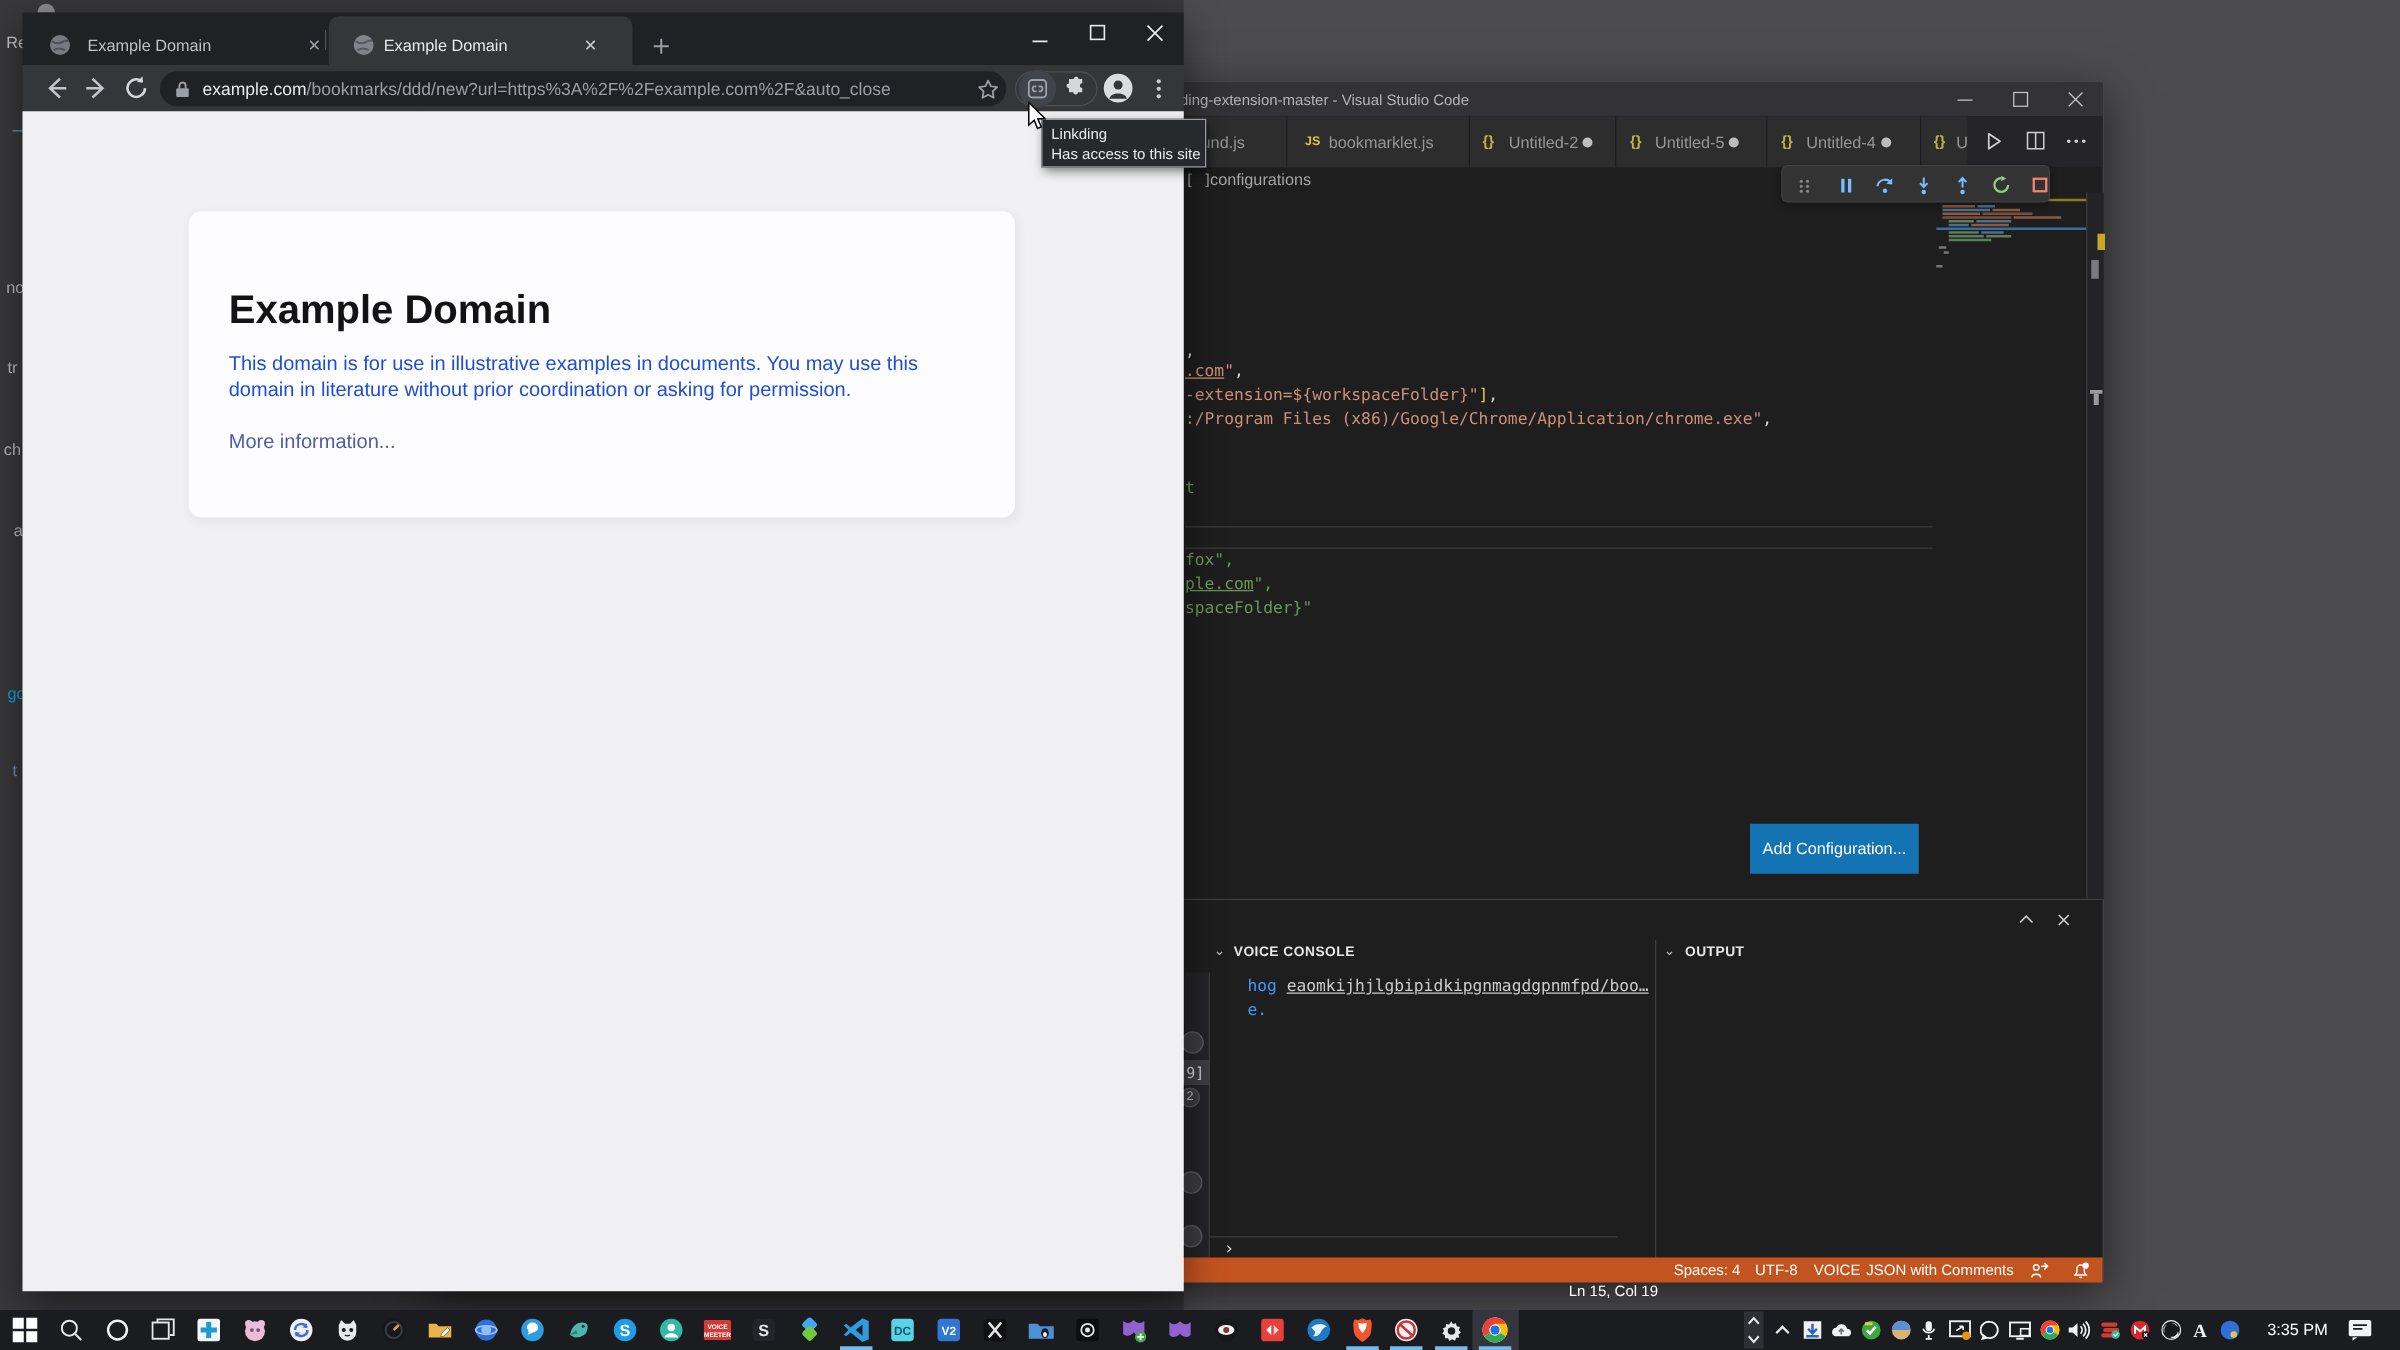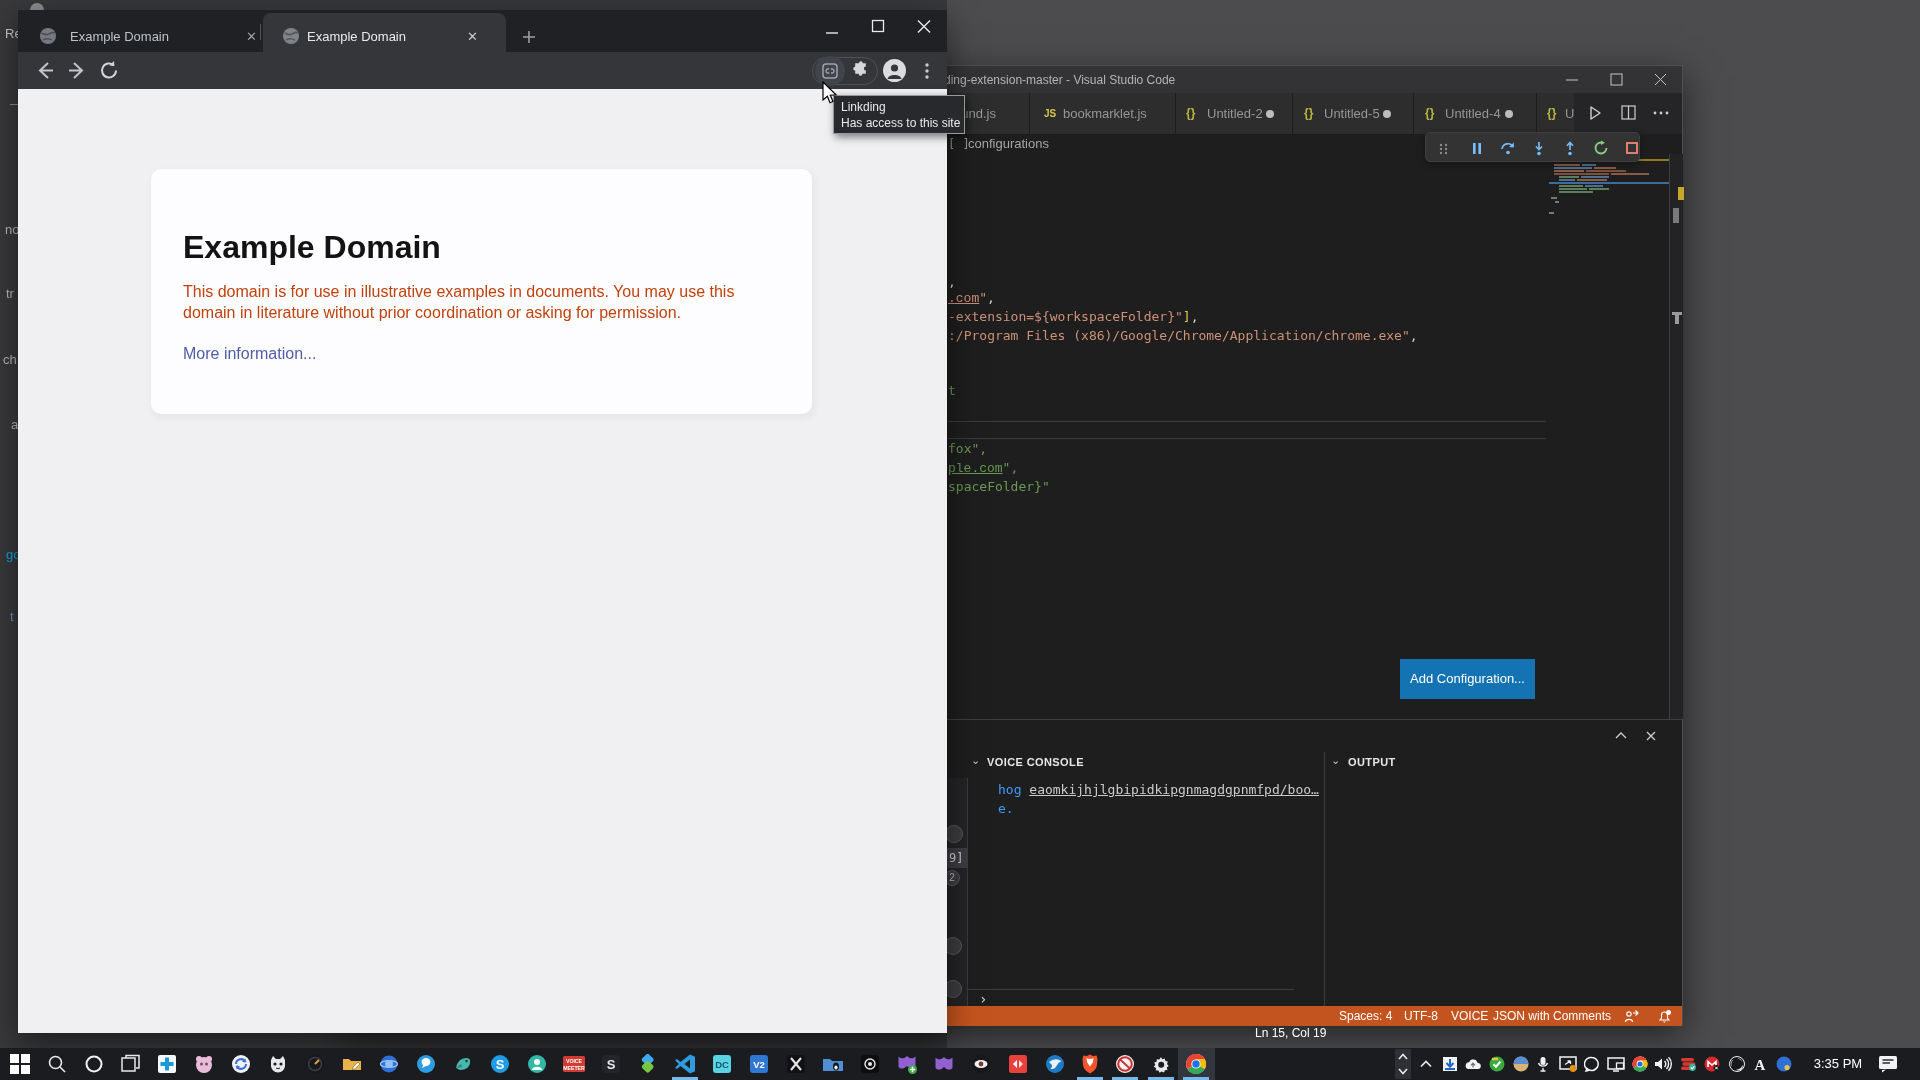--- a/index.html
+++ b/index.html
@@ -16,21 +16,21 @@
   #vs-title{position:absolute;left:585px;top:7px;font-size:12px;color:#b4b4b6;white-space:pre;}
   .vs-winbtn{position:absolute;top:0;width:44px;height:27px;}
   #vs-tabs{position:absolute;left:0;top:27px;width:100%;height:41px;background:#252528;}
   .vs-tab{position:absolute;top:0;height:41px;background:#2d2d2e;border-right:1px solid #1d1d1f;box-sizing:border-box;}
   .vs-tab .lbl{position:absolute;top:13px;font-size:13px;color:#969696;white-space:pre;}
   .vs-tab .dot{position:absolute;top:17px;width:8px;height:8px;border-radius:50%;background:#bdbdbd;}
   #vs-tab-actions{position:absolute;right:0;top:27px;height:41px;width:108px;background:#252528;}
   #vs-breadcrumb{position:absolute;left:0;top:68px;width:100%;height:20px;background:#1e1e1e;}
   #vs-editor{position:absolute;left:0;top:88px;width:100%;height:565px;background:#1e1e1e;}
   .codeline{position:absolute;font-family:"DejaVu Sans Mono",monospace;font-size:13px;line-height:16px;white-space:pre;}
-  .codeline .u{text-decoration:underline;font-family:Liberation Mono, monospace;}
+  .codeline .u{text-decoration:underline;}
   .curline{position:absolute;left:607px;width:598px;height:0;border-top:1px solid #3b3b3d;}
   #vs-minimap-border{position:absolute;left:1328px;top:88px;width:1px;height:565px;background:#3d3d40;}
   .mmrow{position:absolute;height:2px;}
   
   #debug-toolbar{position:absolute;left:1084px;top:66px;width:215px;height:30px;background:#333334;
                  border:1px solid #404042;border-radius:5px;box-sizing:border-box;box-shadow:0 2px 6px rgba(0,0,0,.35);}
   #debug-toolbar svg{position:absolute;top:7px;}
   
   #add-config{position:absolute;left:1059px;top:593px;width:135px;height:40px;background:var(--vscode_button_blue,#1373b3);
               color:#ffffff;font-size:13px;text-align:center;line-height:40px;}
@@ -51,21 +51,21 @@
   #chrome{position:absolute;left:18px;top:10px;width:929px;height:1023px;box-shadow:0 10px 30px rgba(0,0,0,.5);}
   #c-tabbar{position:absolute;left:0;top:0;width:100%;height:42px;background:#202124;}
   #c-toolbar{position:absolute;left:0;top:42px;width:100%;height:37px;background:#35363a;}
   #c-page{position:absolute;left:0;top:79px;width:100%;height:944px;background:#f0f0f2;}
   .c-tab{position:absolute;top:3px;height:39px;}
   .c-tab .title{position:absolute;top:16px;font-size:13px;white-space:nowrap;overflow:hidden;}
   .c-x{position:absolute;font-size:13px;color:#9aa0a6;line-height:12px;}
   #c-card{position:absolute;left:133px;top:80px;width:661px;height:245px;background:#fdfdff;border-radius:10px;
           box-shadow:2px 3px 7px 2px rgba(0,0,0,0.04);}
   #c-card h1{position:absolute;left:32px;top:60px;margin:0;font-size:32px;color:#131313;font-weight:bold;}
-  #c-card p{position:absolute;left:32px;top:112px;margin:0;font-size:16px;line-height:21px;color:#c2410c;width:560px;}
+  #c-card p{position:absolute;left:32px;top:112px;margin:0;font-size:16px;line-height:21px;color:#1d4ed8;width:560px;}
   #c-card a{position:absolute;left:32px;top:176px;font-size:16px;color:#515ca6;text-decoration:none;}
   .urlpill{position:absolute;left:110px;top:5px;width:677px;height:28px;border-radius:14px;background:#202124;}
   .toolbtn{position:absolute;top:0;width:34px;height:37px;}
   
   #tooltip{position:absolute;left:833px;top:95px;width:132px;height:39px;background:#28292c;
            border:1px solid #97999d;box-sizing:border-box;box-shadow:2px 3px 8px rgba(0,0,0,.5);z-index:60;}
   #tooltip .l1{position:absolute;left:7px;top:4px;font-size:12px;color:#e8eaed;}
   #tooltip .l2{position:absolute;left:7px;top:20px;font-size:12px;color:#e8eaed;white-space:pre;}
   #cursor{position:absolute;left:821px;top:81px;z-index:70;}
   
@@ -361,20 +361,32 @@
         <svg width="34" height="37">
             <path d="M14 11 L22 18.5 L14 26 M22 18.5 L9 18.5" fill="none" stroke="#c2c5c9" stroke-width="2"></path>
           </svg>
       </div>
       <div class="toolbtn" style="left:74px;">
         <svg width="34" height="37">
           <path d="M24 18.5 A7 7 0 1 1 21.8 13.4" fill="none" stroke="#d3d6da" stroke-width="2"></path>
           <path d="M22 9 L22.3 14 L17.6 13.6 Z" fill="#d3d6da"></path>
         </svg>
       </div>
+      <div class="urlpill">
+        <svg class="abs" style="left:12px;top:8px;" width="12" height="13">
+          <rect x="1" y="5.5" width="10" height="7" rx="1" fill="#9aa0a6"></rect>
+          <path d="M3.5 5.5 L3.5 3.5 A2.5 2.5 0 0 1 8.5 3.5 L8.5 5.5" fill="none" stroke="#9aa0a6" stroke-width="1.5"></path>
+        </svg>
+        <div class="abs" style="left:34px;top:6px;font-size:14px;white-space:nowrap;">
+          <span style="color:#e8eaed;">example.com</span><span style="color:#9aa0a6;">/bookmarks/ddd/new?url=https%3A%2F%2Fexample.com%2F&amp;auto_close</span>
+        </div>
+        <svg class="abs" style="left:654px;top:6px;" width="17" height="17">
+          <path d="M8.5 1.5 L10.7 6 L15.7 6.7 L12.1 10.2 L13 15.2 L8.5 12.8 L4 15.2 L4.9 10.2 L1.3 6.7 L6.3 6 Z" fill="none" stroke="#9aa0a6" stroke-width="1.4" stroke-linejoin="round"></path>
+        </svg>
+      </div>
       <div class="abs" style="left:794px;top:5px;width:66px;height:28px;border:1px solid #4e5054;border-radius:14px;box-sizing:border-box;"></div>
       <div class="abs" style="left:797px;top:4px;width:30px;height:30px;border-radius:50%;background:#41444a;">
         <svg class="abs" style="left:7px;top:7px;" width="16" height="16">
           <rect x="1" y="1" width="14" height="14" rx="3" fill="none" stroke="#9fa3a9" stroke-width="1.5"></rect>
           <path d="M7.2 10 L5.2 10 A2.3 2.3 0 0 1 5.2 6 L7 6 M8.8 6 L10.8 6 A2.3 2.3 0 0 1 10.8 10 L9 10" fill="none" stroke="#9fa3a9" stroke-width="1.4"></path>
         </svg>
       </div>
       <div class="abs" style="left:834px;top:9px;width:18px;height:19px;">
         <svg width="18" height="19">
           <path d="M7 2.2 a1.9 1.9 0 0 1 3.8 0 l3 0 l0 3.4 a1.9 1.9 0 0 0 0 3.8 l0 3.4 l-3.4 0 a1.9 1.9 0 0 1 -3.8 0 l-3.4 0 l0 -3.2 a1.9 1.9 0 0 1 0 -3.9 l0 -3.5 Z" fill="#d5d7da"></path>

